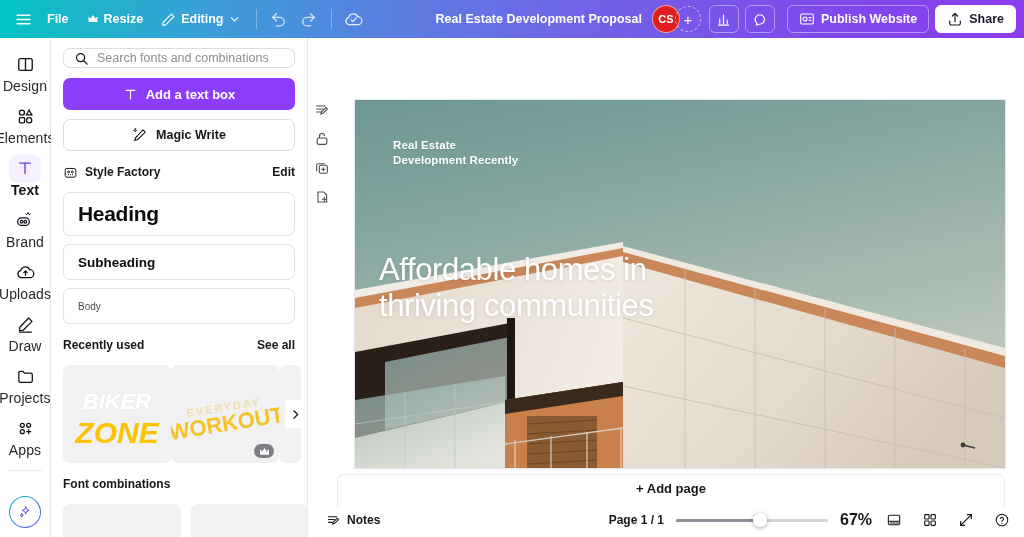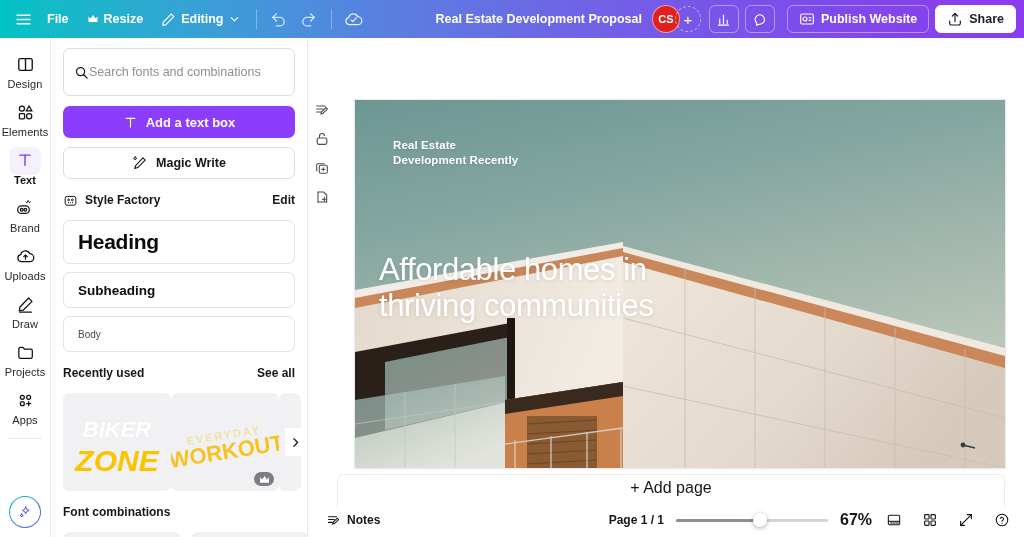--- a/index.html
+++ b/index.html
@@ -69,42 +69,42 @@
   }
   .rail-item {
     width: 46px; display: flex; flex-direction: column; align-items: center;
     gap: 1px; padding: 5px 0 4px; cursor: pointer; border-radius: 7px;
   }
   .rail-ico {
     width: 30px; height: 26px; display: flex; align-items: center; justify-content: center;
     border-radius: 7px; color: #0e1318;
   }
   .rail-item.active .rail-ico { background: #f4f0ff; color: #7a3bf5; box-shadow: 0 1px 3px rgba(0,0,0,.10); }
-  .rail-lbl { font-size: 11px; color: #27282c; letter-spacing: .1px; }
+  .rail-lbl { font-size: 14px; color: #27282c; letter-spacing: .1px; }
   .rail-item.active .rail-lbl { color: #121216; font-weight: 600; }
   .rail-divider { width: 34px; height: 1px; background: #e8e8ed; margin: 8px 0 0; }
   .ai-orb {
     position: absolute; bottom: 9px; left: 50%; transform: translateX(-50%);
     width: 32px; height: 32px; border-radius: 50%;
     background: #fff;
     border: 1.6px solid transparent;
     background-image: linear-gradient(#fff,#fff), linear-gradient(135deg,#00c4c4,#6f4ef0);
     background-origin: border-box; background-clip: content-box, border-box;
     display: flex; align-items: center; justify-content: center; cursor: pointer;
   }
 
   
   .panel {
     width: 257px; flex: 0 0 257px; background: #fff;
     border-right: 1px solid #e8e8ed;
     padding: 10px 12px 0; overflow: hidden; position: relative;
   }
   .search {
-    height: 48px; border: 1px solid #dcdce2; border-radius: 7px;
-    display: flex; align-items: center; padding: 0 10px;
+    height: 20px; border: 1px solid #dcdce2; border-radius: 7px;
+    display: flex; align-items: center; gap: 8px; padding: 0 10px;
   }
   .search input {
     border: 0; outline: 0; flex: 1; font-size: 12.5px; color: #16171a;
     font-family: "Liberation Sans", sans-serif; background: transparent;
   }
   .search input::placeholder { color: #8d8e96; }
   .btn-primary {
     margin-top: 10px; height: 32px; border-radius: 7px;
     background: #8b3dfb; color: #fff; font-size: 13px; font-weight: 700;
     display: flex; align-items: center; justify-content: center; gap: 8px;
@@ -191,21 +191,21 @@
   .addpage-strip {
     position: relative; height: 30px; margin: 0 18px 0 28px;
     border: 1px dashed transparent;
     display: flex; align-items: center; justify-content: center;
   }
   .addpage-strip::before {
     content: ""; position: absolute; left: 0; right: 0; top: 0; bottom: -6px;
     border: 1px solid #ececed; border-bottom: 0; border-radius: 7px 7px 0 0;
   }
   .addpage-btn {
-    position: relative; font-size: 16px; font-weight: 400; color: #16171a; cursor: pointer;
+    position: relative; font-size: 13px; font-weight: 700; color: #16171a; cursor: pointer;
     padding: 3px 8px; border-radius: 5px;
   }
 
   
   .bottombar {
     height: 34px; flex: 0 0 34px; display: flex; align-items: center;
     padding: 0 10px 0 12px; background: #fff; gap: 10px;
   }
   .notes {
     display: flex; align-items: center; gap: 6px; cursor: pointer;

